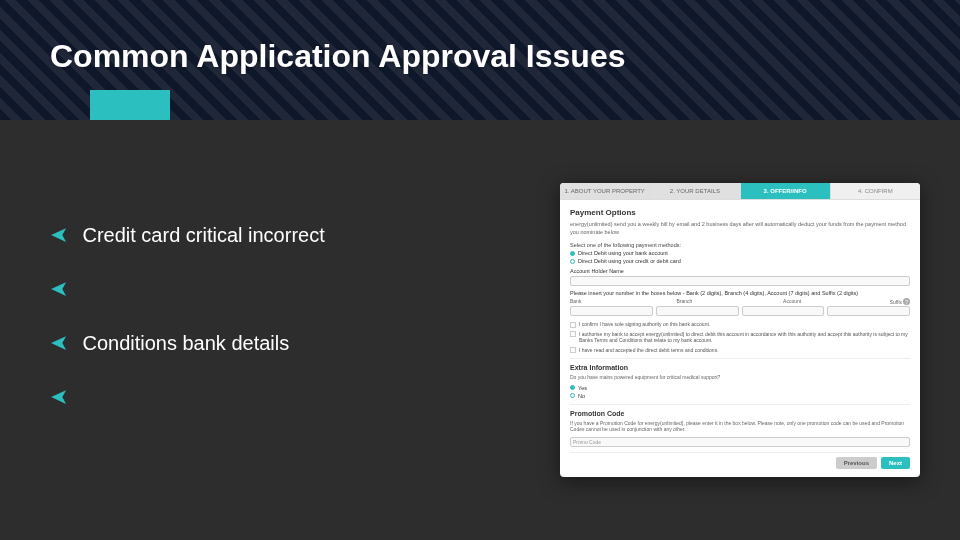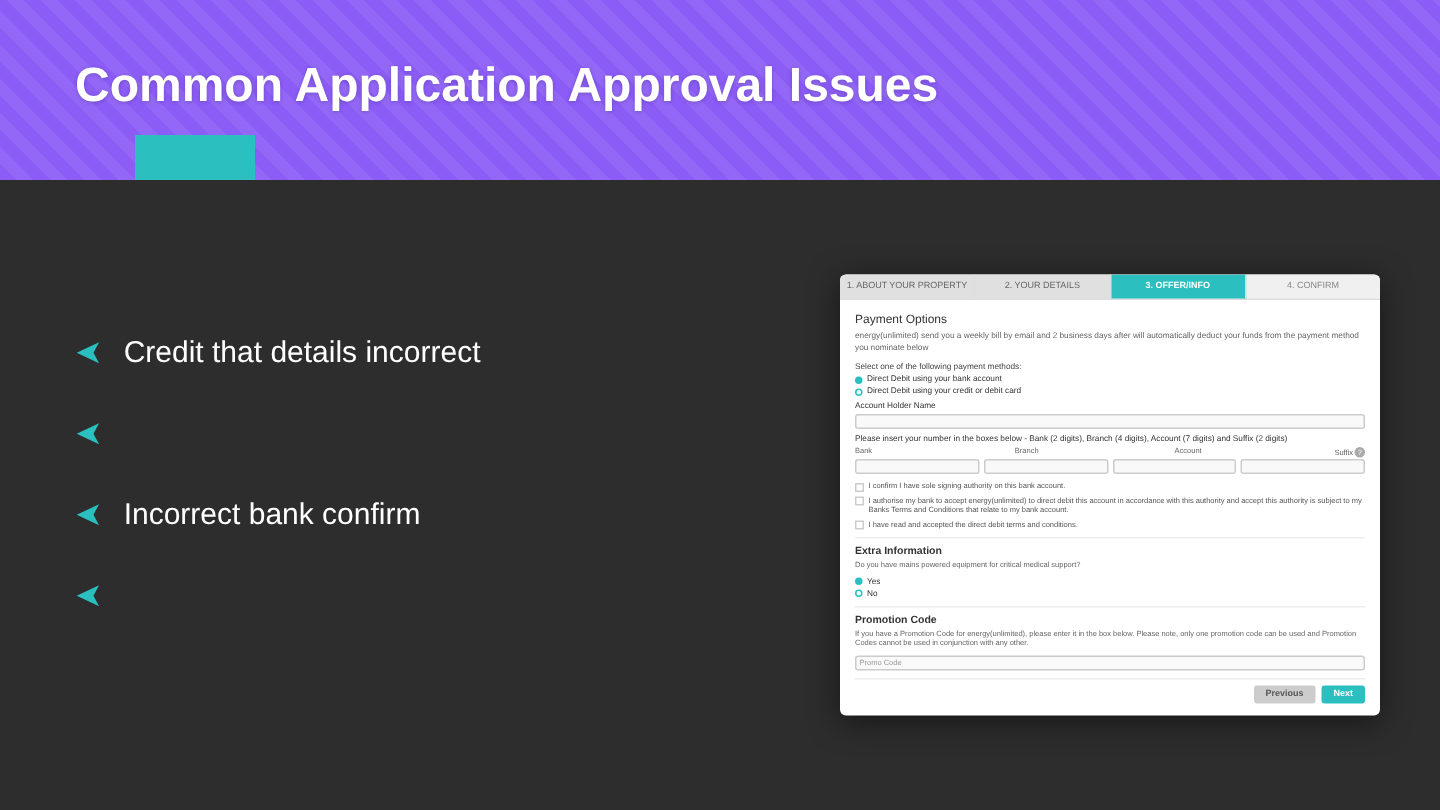--- a/index.html
+++ b/index.html
@@ -9,21 +9,21 @@
       height: 540px;
       overflow: hidden;
       font-family: 'Segoe UI', Arial, sans-serif;
       background: #2a2a2a;
     }
 
     
     .header-banner {
       width: 100%;
       height: 120px;
-      background: #8b5cf6;
+      background: #0f172a;
       position: relative;
       overflow: hidden;
     }
 
     .header-banner::before {
       content: '';
       position: absolute;
       top: 0; left: 0; right: 0; bottom: 0;
       background-image: repeating-linear-gradient(
         45deg,
@@ -149,21 +149,21 @@
       background: #e0e0e0;
       color: #666;
     }
 
     .form-body {
       padding: 8px 10px;
     }
 
     .form-section-title {
       font-size: 8px;
-      font-weight: 400;
+      font-weight: 700;
       color: #333;
       margin-bottom: 4px;
     }
 
     .form-subtitle {
       font-size: 5.5px;
       color: #666;
       margin-bottom: 6px;
       line-height: 1.4;
     }
@@ -362,30 +362,30 @@
 
 <div class="main-content">
 
   <div class="teal-drip"></div>
 
   <div class="left-panel">
     <ul class="bullet-list">
 
       <li class="bullet-item">
         <span class="ribbon-icon">➤</span>
-        <span>Credit that details incorrect</span>
+        <span>Credit card critical incorrect</span>
       </li>
 
       <li class="bullet-item">
         <span class="ribbon-icon">➤</span>
       </li>
 
       <li class="bullet-item">
         <span class="ribbon-icon">➤</span>
-        <span>Incorrect bank confirm</span>
+        <span>Conditions bank details</span>
       </li>
 
       <li class="bullet-item">
         <span class="ribbon-icon">➤</span>
       </li>
 
     </ul>
   </div>
 
   <div class="right-panel">

